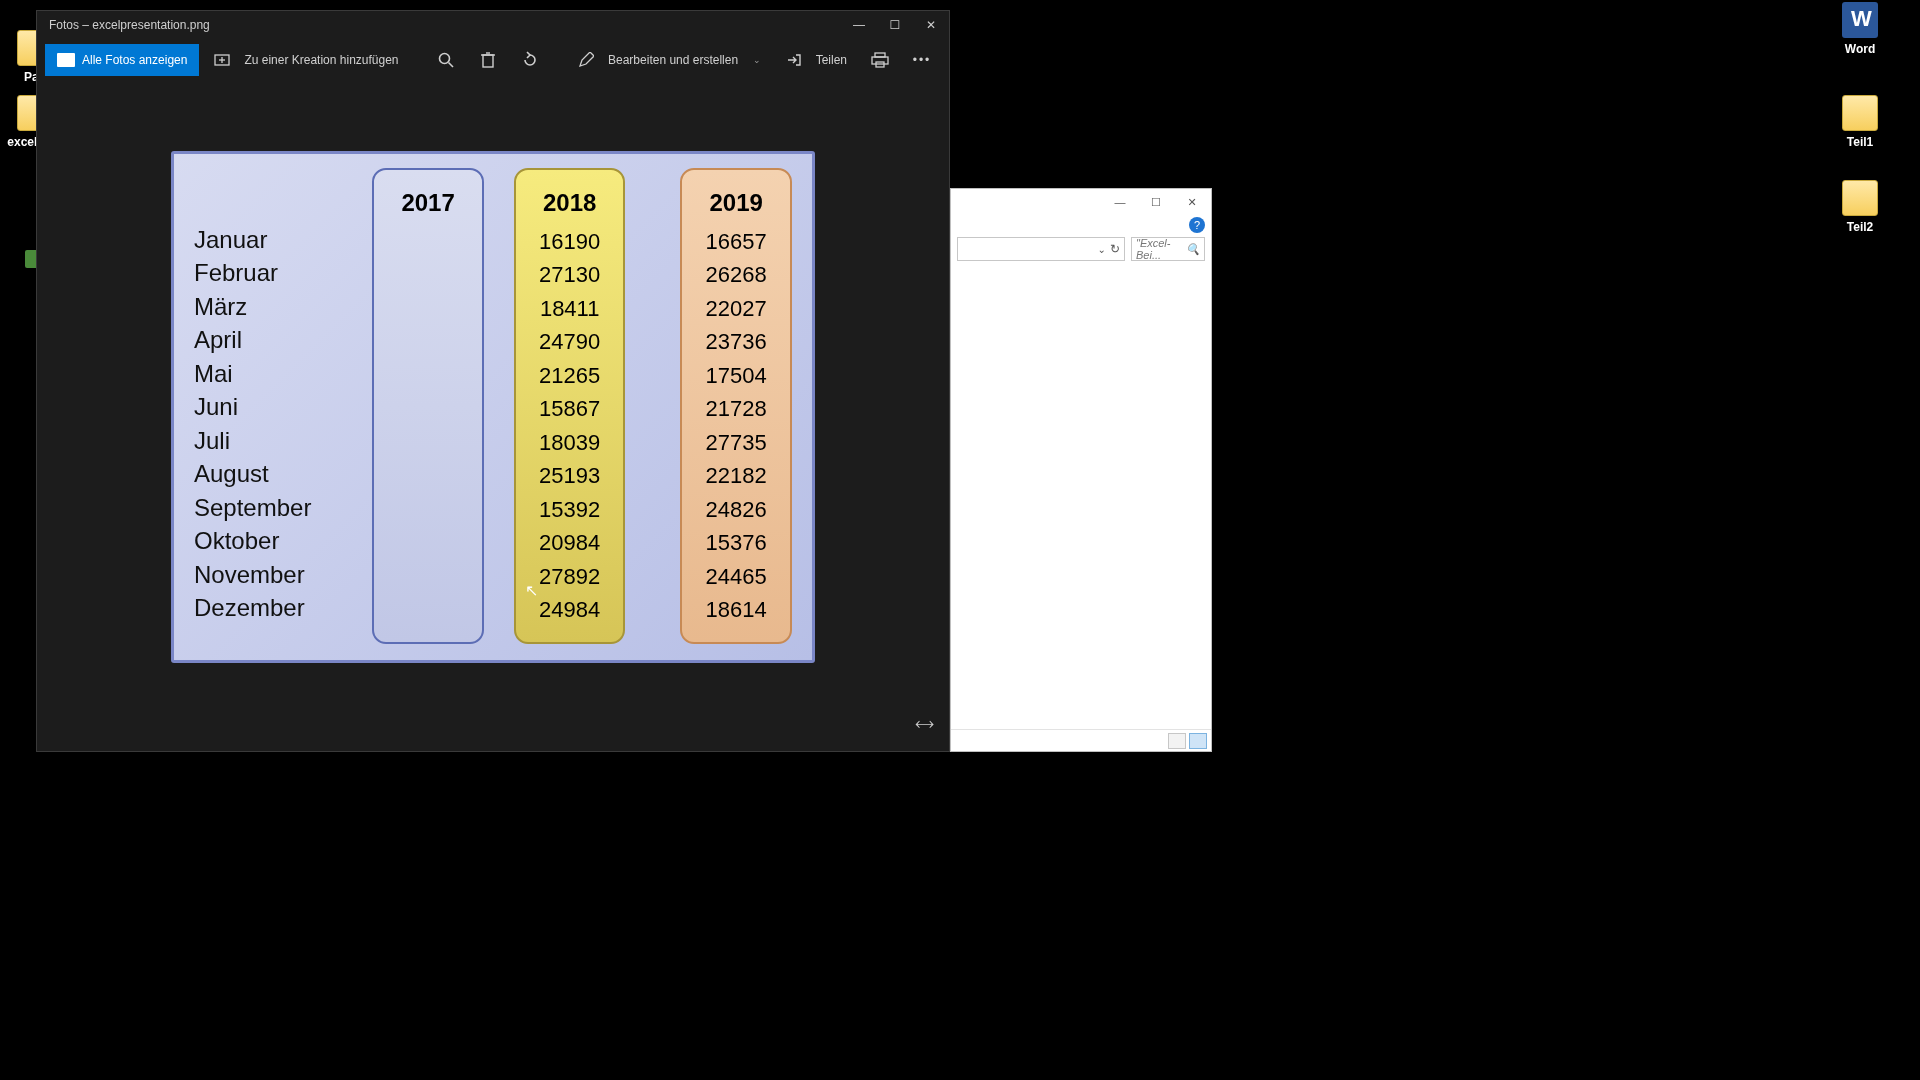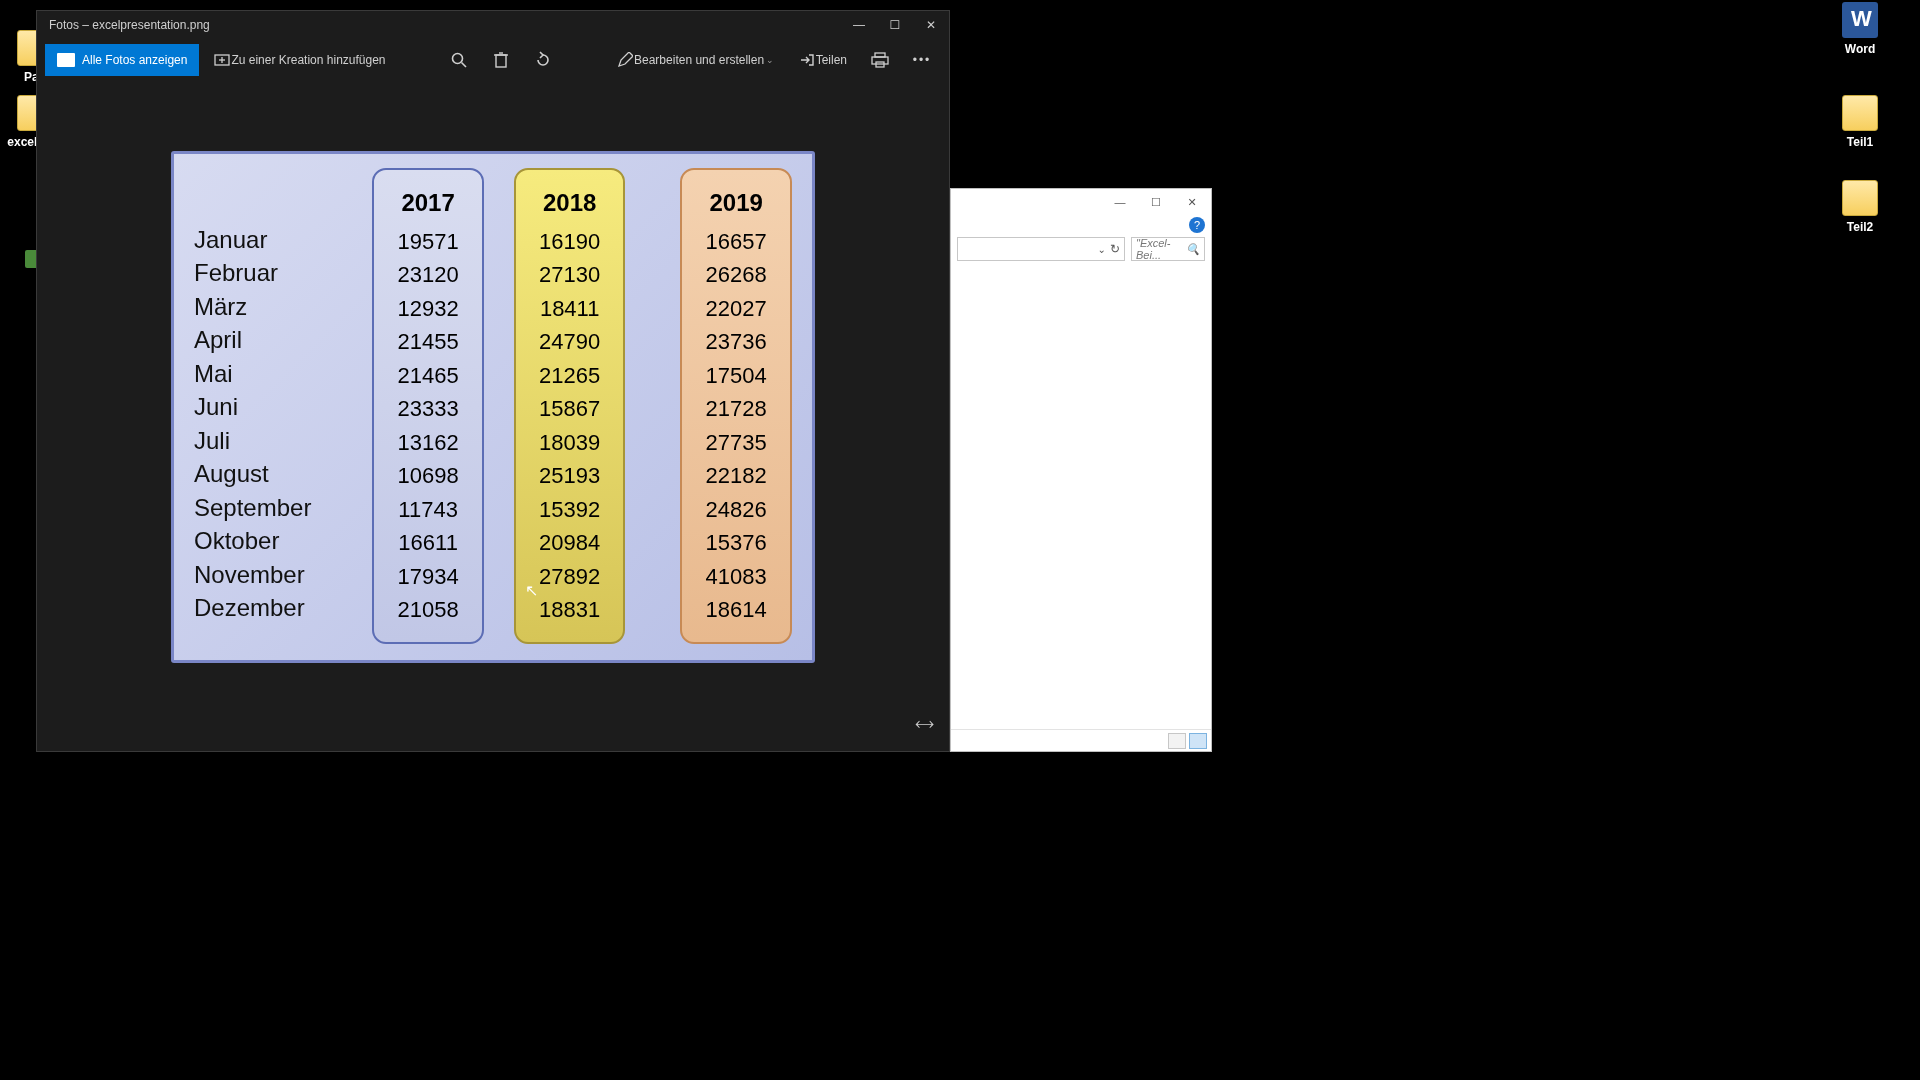--- a/index.html
+++ b/index.html
@@ -19,21 +19,21 @@
   .folder-sq { background:linear-gradient(#ffe9a8,#f7cf5e); border:1px solid #c9a93c; }
 
   
   .photos-window { position:absolute; top:10px; left:36px; width:914px; height:742px; background:#1c1c1c; border:1px solid #3a3a3a; }
   .titlebar { height:28px; background:#1c1c1c; color:#cfcfcf; display:flex; align-items:center; font-size:12px; padding-left:12px; position:relative; }
   .winbtns  { position:absolute; right:0; top:0; display:flex; }
   .winbtn   { width:36px; height:28px; display:flex; align-items:center; justify-content:center; color:#cfcfcf; font-size:12px; }
   .toolbar  { height:42px; display:flex; align-items:center; padding:0 8px; gap:4px; }
   .tb-primary { background:#0078d4; color:#fff; height:32px; display:flex; align-items:center; gap:7px; padding:0 12px; font-size:12px; }
   .tb-primary .sq { width:18px; height:14px; background:#fff; border-radius:1px; }
-  .tb-item { height:32px; display:flex; align-items:center; gap:0; padding:0 10px; color:#d0d0d0; font-size:12px; }
+  .tb-item { height:32px; display:flex; align-items:center; gap:13px; padding:0 10px; color:#d0d0d0; font-size:12px; }
   .tb-icon { width:18px; height:18px; display:flex; align-items:center; justify-content:center; }
   .spacer  { flex:1; }
   .caret   { font-size:9px; margin-left:2px; color:#9a9a9a; }
 
   .canvas  { position:absolute; top:70px; left:0; right:0; bottom:0; display:flex; align-items:flex-start; justify-content:flex-start; }
   .fullscreen-icon { position:absolute; right:18px; bottom:16px; color:#cfcfcf; font-size:18px; transform:rotate(45deg); }
 
   
   .sheet-frame { margin:70px 0 0 134px; width:644px; height:512px; background:linear-gradient(135deg,#d7dbf1 0%,#b7bfe6 100%); border:3px solid #7a86c6; border-radius:3px; padding:14px 20px 16px 20px; position:relative; }
   .sheet-grid  { display:flex; gap:30px; height:100%; }
@@ -216,66 +216,52 @@
             <div>Juni</div>
             <div>Juli</div>
             <div>August</div>
             <div>September</div>
             <div>Oktober</div>
             <div>November</div>
             <div>Dezember</div>
           </div>
         <div class="data-col col-2017">
           <div class="year">2017</div>
-          <div class="vals" id="vals-0">
-              <div>19571</div>
-              <div>23120</div>
-              <div>12932</div>
-              <div>21455</div>
-              <div>21465</div>
-              <div>23333</div>
-              <div>13162</div>
-              <div>10698</div>
-              <div>11743</div>
-              <div>16611</div>
-              <div>17934</div>
-              <div>21058</div>
-            </div>
         </div>
         <div class="data-col col-2018">
           <div class="year">2018</div>
           <div class="vals" id="vals-1">
               <div>16190</div>
               <div>27130</div>
               <div>18411</div>
               <div>24790</div>
               <div>21265</div>
               <div>15867</div>
               <div>18039</div>
               <div>25193</div>
               <div>15392</div>
               <div>20984</div>
               <div>27892</div>
-              <div>18831</div>
+              <div>24984</div>
             </div>
         </div>
         <div class="data-col col-2019">
           <div class="year">2019</div>
           <div class="vals" id="vals-2">
               <div>16657</div>
               <div>26268</div>
               <div>22027</div>
               <div>23736</div>
               <div>17504</div>
               <div>21728</div>
               <div>27735</div>
               <div>22182</div>
               <div>24826</div>
               <div>15376</div>
-              <div>41083</div>
+              <div>24465</div>
               <div>18614</div>
             </div>
         </div>
       </div>
     </div>
     <div class="fullscreen-icon">⤢</div>
   </div>
 
   <div class="cursor">↖</div>
 </div>

